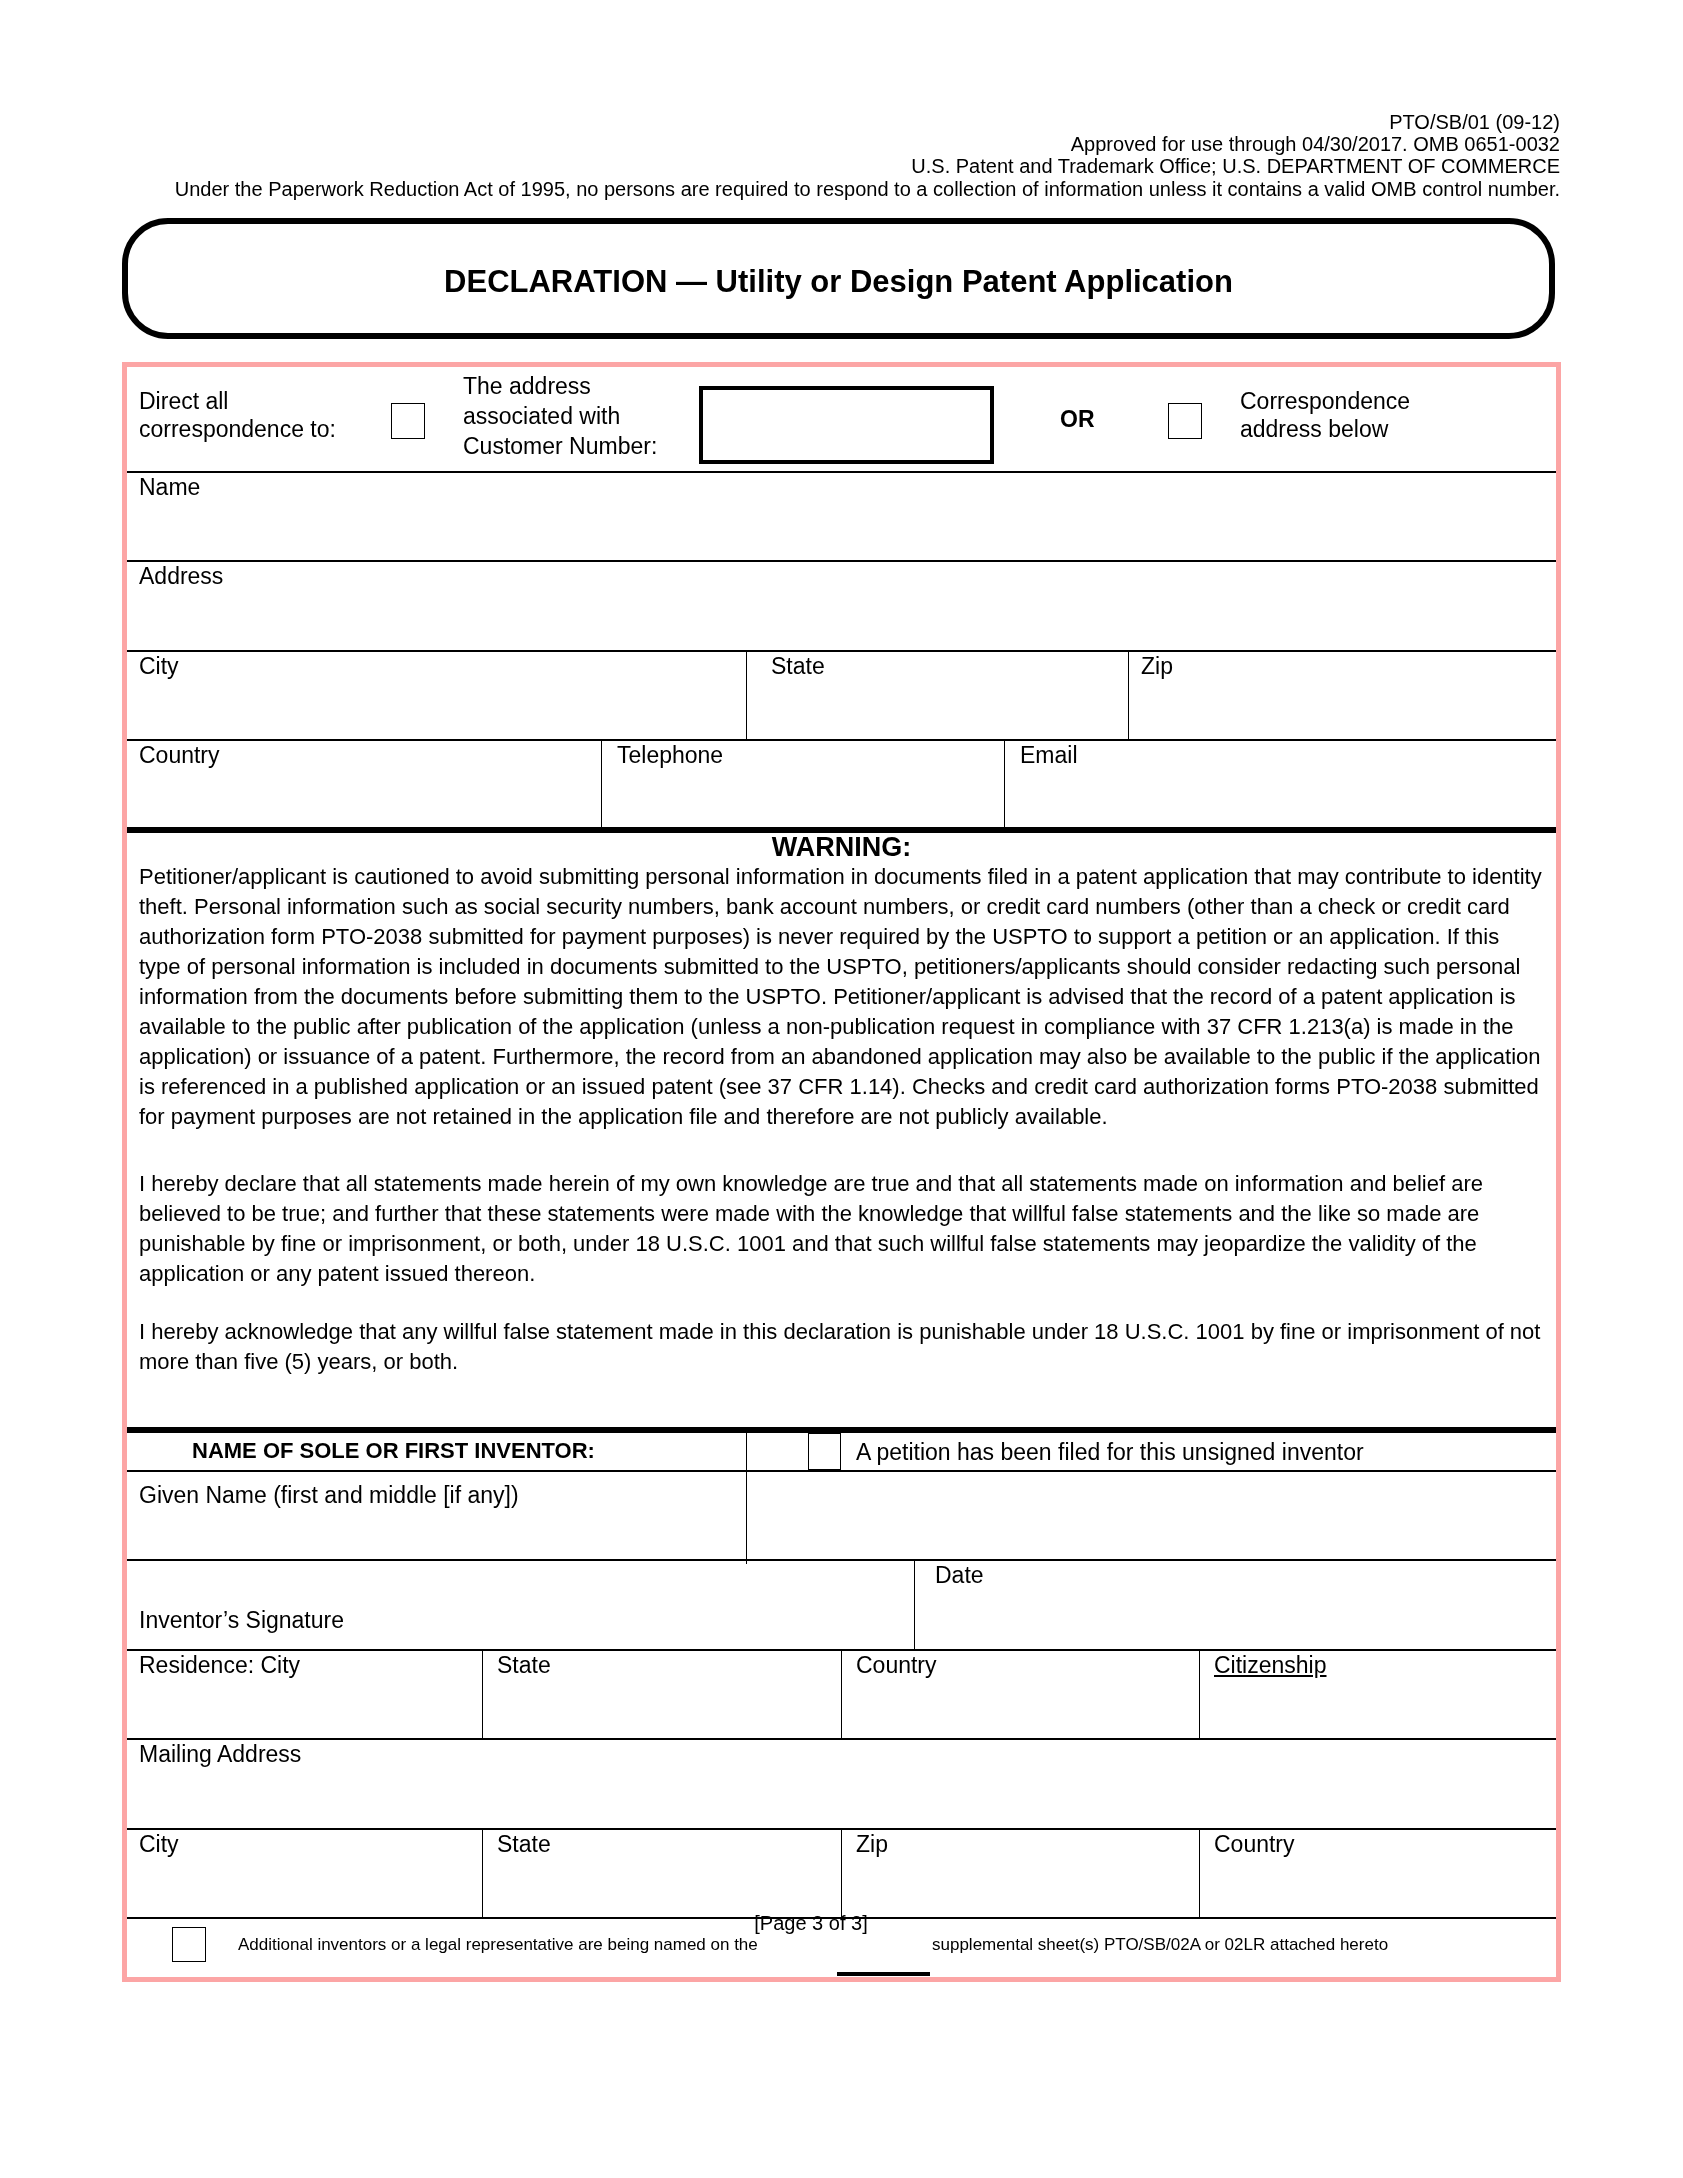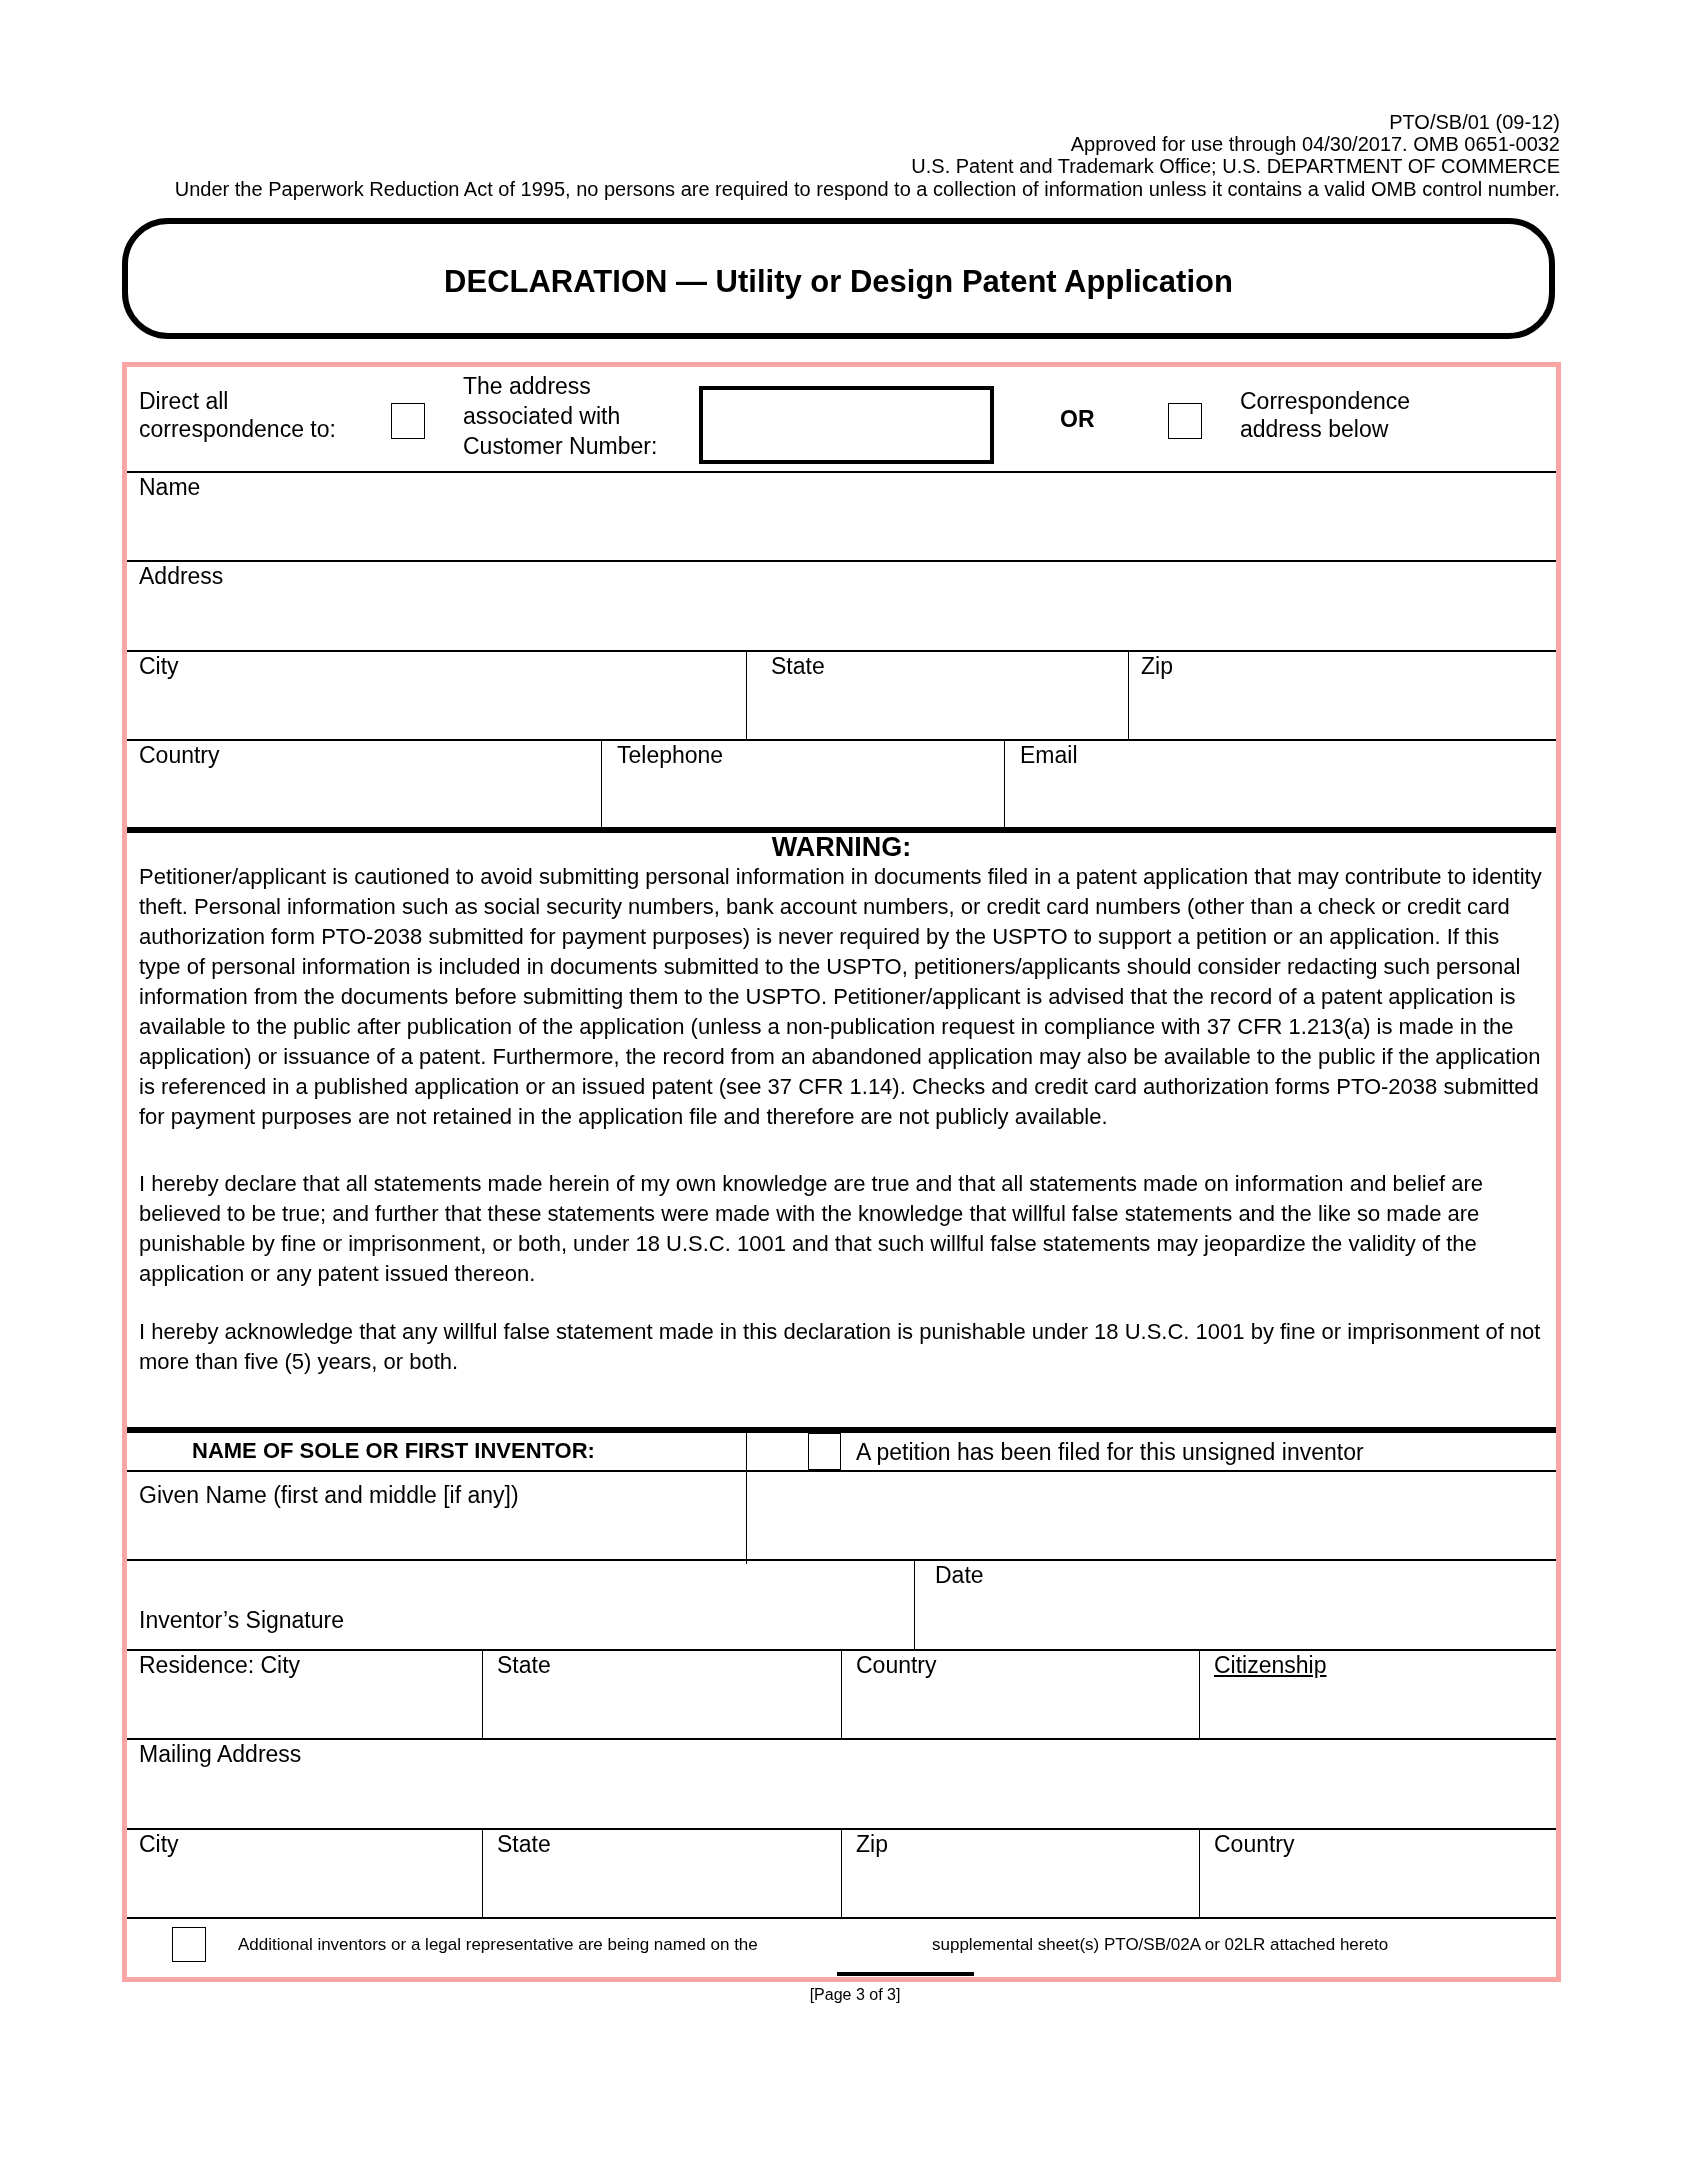--- a/index.html
+++ b/index.html
@@ -1,18 +1,18 @@
 <!DOCTYPE html>
 <html><head>
 <meta charset="utf-8">
 <style>
   html, body { margin:0; padding:0; background:#fff; }
   body { width:1683px; height:2178px; position:relative; overflow:hidden;
          font-family:"Liberation Sans", "DejaVu Sans", sans-serif; color:#000; }
-  .abs { position:absolute;padding-left:44px; }
+  .abs { position:absolute; }
   .hdr { position:absolute; right:123px; text-align:right; font-size:20px; line-height:22px; white-space:nowrap; }
   .titlebox { position:absolute; left:122px; top:218px; width:1433px; height:121px;
               border:6px solid #000; border-radius:46px; box-sizing:border-box; }
   .title { position:absolute; left:0; right:0; top:40px; text-align:center; font-weight:bold; font-size:31px; }
   .form { position:absolute; left:122px; top:362px; width:1439px; height:1620px; box-sizing:border-box;
           border:5px solid #fca5a5; }
   .hl { position:absolute; left:0; right:0; height:0; border-top:2px solid #000; }
   .hl.thick { border-top:6px solid #000; }
   .vl { position:absolute; width:0; border-left:1px solid #000; }
   .lbl { position:absolute; font-size:23px; line-height:28px; white-space:nowrap; }
@@ -162,14 +162,14 @@
     <div class="lbl" style="left:14px; top:0;">Country</div>
   </div>
   <div class="hl" style="top:1550px;"></div>
 
   <div class="cb" style="left:45px; top:1560px; width:34px; height:35px;"></div>
   <div class="lbl" style="left:111px; top:1567px; font-size:17px; line-height:22px;">Additional inventors or a legal representative are being named on the</div>
   <div class="abs" style="left:710px; top:1605px; width:93px; height:4px; background:#000;"></div>
   <div class="lbl" style="left:805px; top:1567px; font-size:17px; line-height:22px;">supplemental sheet(s) PTO/SB/02A or 02LR attached hereto</div>
 </div>
 
-<div class="abs" style="left:0; width:1622px; top:1986px; text-align:center; font-size:16px;">[Page 3 of 3]</div>
+<div class="abs" style="left:0; width:1622px; top:1912px; text-align:center; font-size:20px;">[Page 3 of 3]</div>
 
 
 </body></html>

